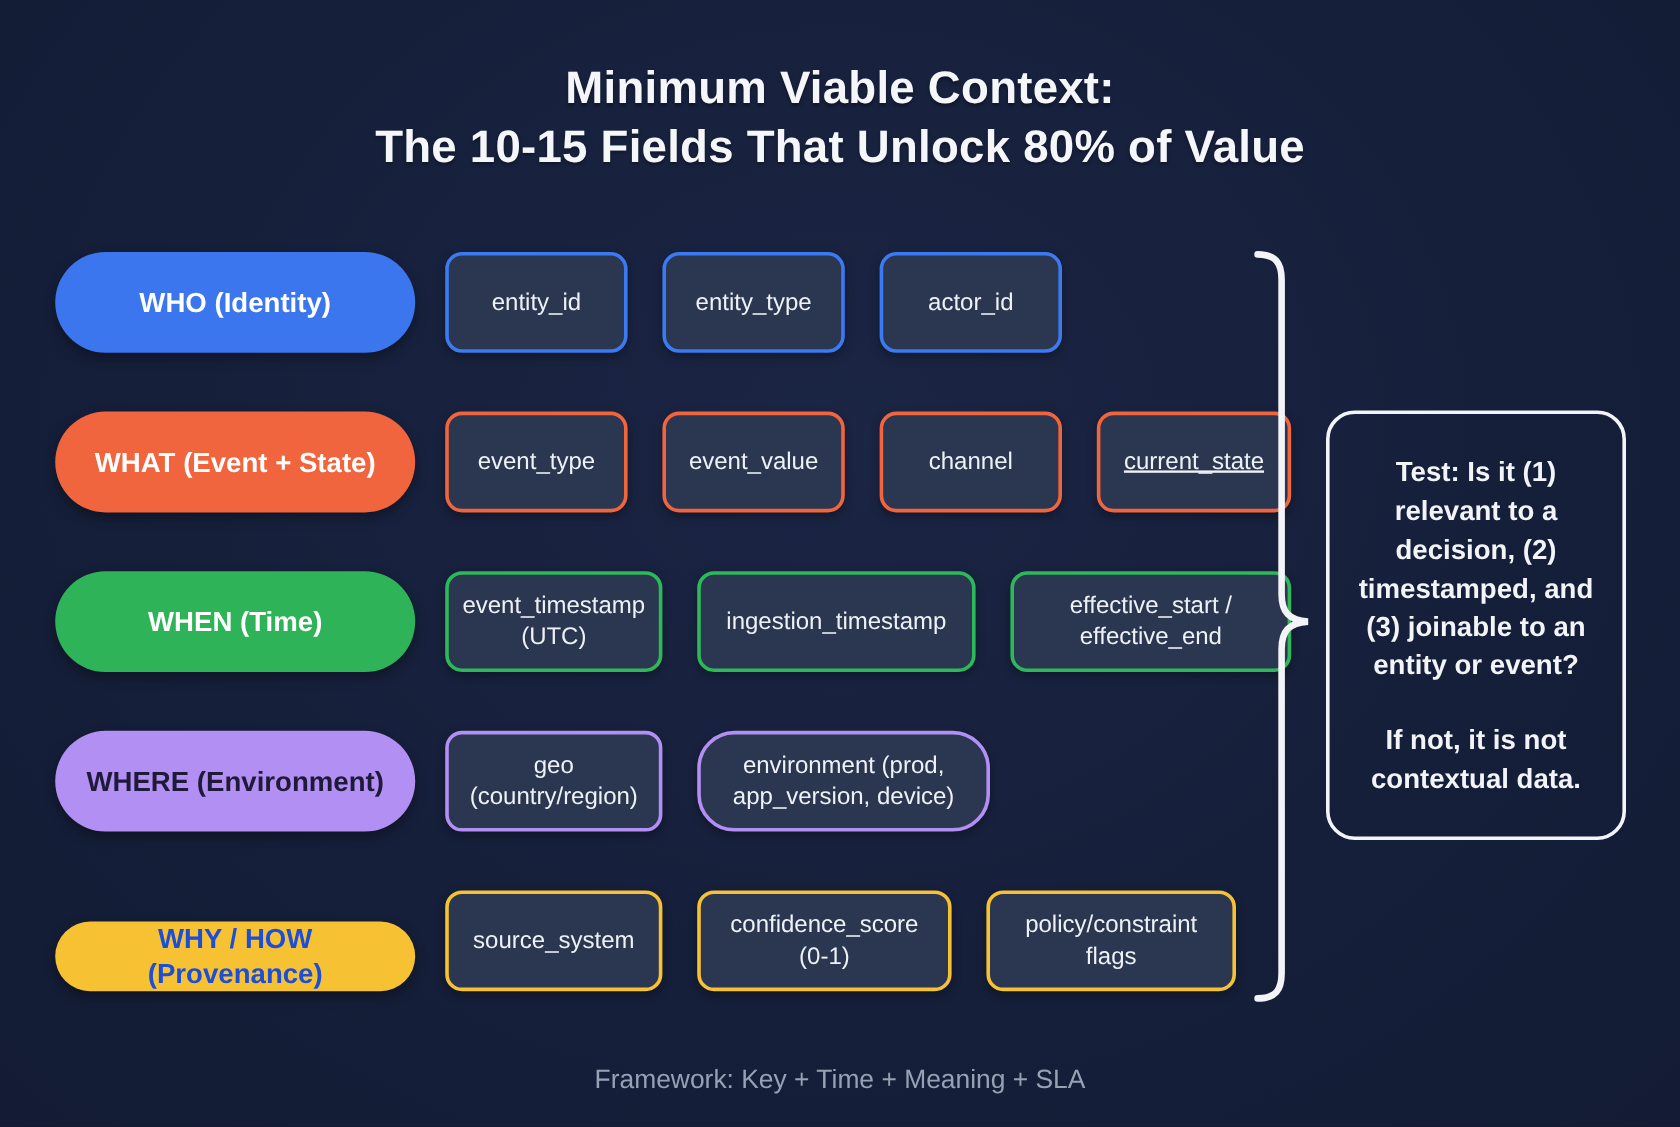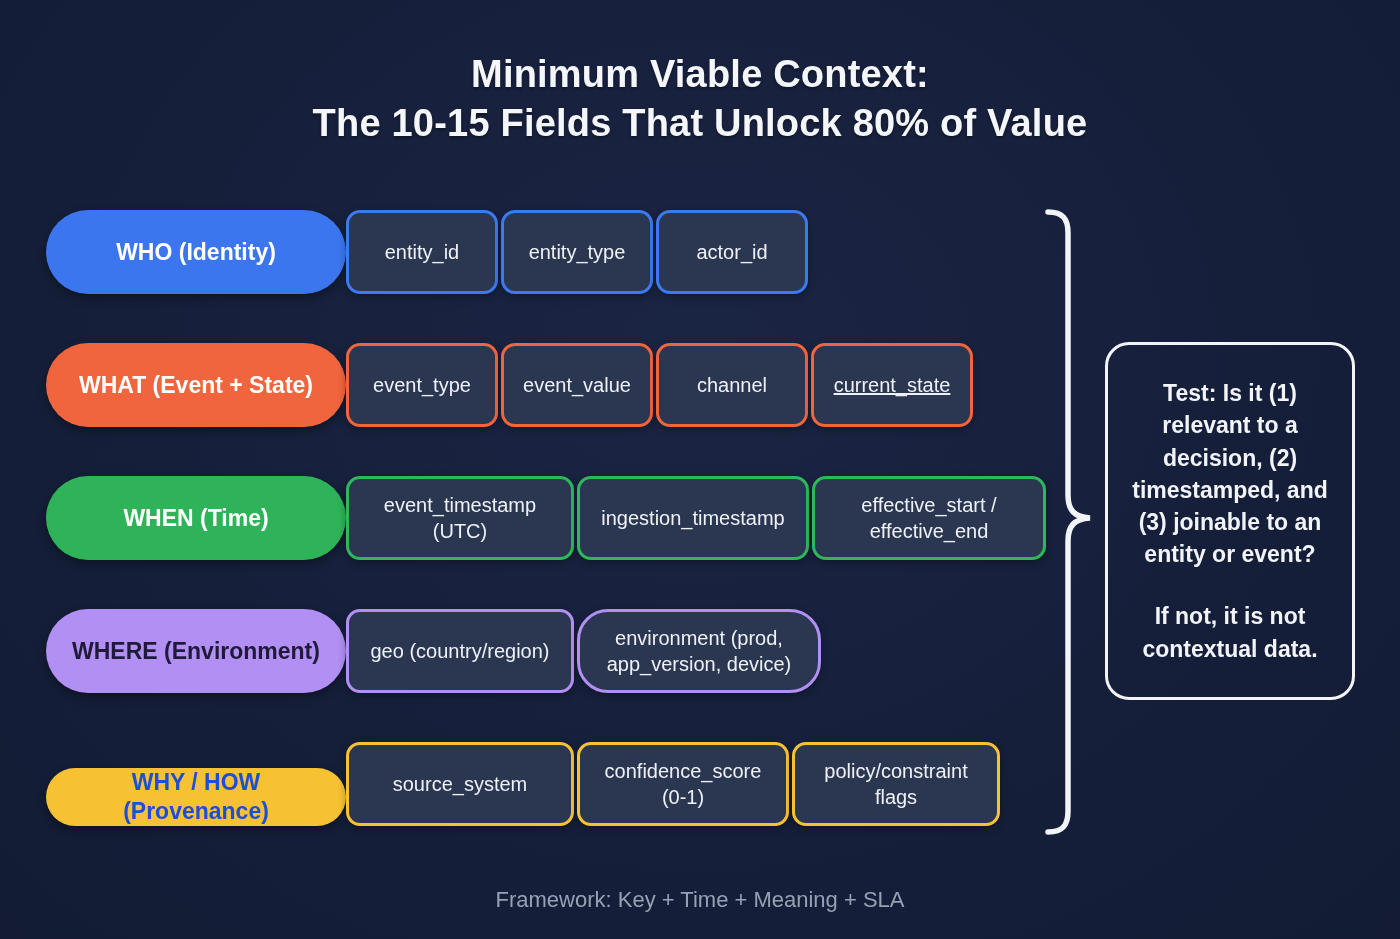--- a/index.html
+++ b/index.html
@@ -28,35 +28,35 @@
     display:flex;align-items:center;justify-content:center;
     text-align:center;font-weight:700;font-size:23px;line-height:1.25;
     padding:0 14px;box-sizing:border-box;
     box-shadow:0 4px 10px rgba(0,0,0,0.35);
   }
   .pill-blue{background:#3b76ee;color:#ffffff;}
   .pill-orange{background:#f0653e;color:#ffffff;}
   .pill-green{background:#2eb358;color:#ffffff;}
   .pill-purple{background:#b28ff2;color:#201a3a;}
   .pill-yellow{background:#f6c234;color:#1d4ed8;margin-top:26px;}
-  .fields{display:flex;gap:3px;}
+  .fields{display:flex;gap:29px;margin-left:25px;}
   .fbox{
     background:#2b3650;border-radius:14px;border:3px solid;
     display:flex;align-items:center;justify-content:center;
     text-align:center;color:#eef1f6;font-size:20px;font-weight:500;
     line-height:1.3;padding:4px 10px;box-sizing:border-box;
     box-shadow:0 3px 8px rgba(0,0,0,0.3);
   }
   .bd-blue{border-color:#3b7af0;}
   .bd-orange{border-color:#f0653e;}
   .bd-green{border-color:#2eb85c;}
   .bd-purple{border-color:#b28ff2;}
   .bd-yellow{border-color:#f6c234;}
   .w152{width:152px;} .w162{width:162px;text-decoration:underline;} .w196{width:234px;}
-  .w200{width:228px;} .w208{width:208px;} .w212{width:212px;}
+  .w200{width:181px;} .w208{width:208px;} .w212{width:212px;}
   .w232{width:232px;} .w244{width:244px;border-radius:31px;}
   
   .brace{position:absolute;left:1030px;top:205px;}
   
   .callout{
     position:absolute;left:1105px;top:342px;width:250px;height:358px;
     border:3px solid #f2f4f8;border-radius:24px;box-sizing:border-box;
     display:flex;flex-direction:column;align-items:center;justify-content:center;
     gap:30px;padding:32px 14px;
     color:#f2f4f8;font-weight:700;font-size:23px;line-height:1.4;text-align:center;

